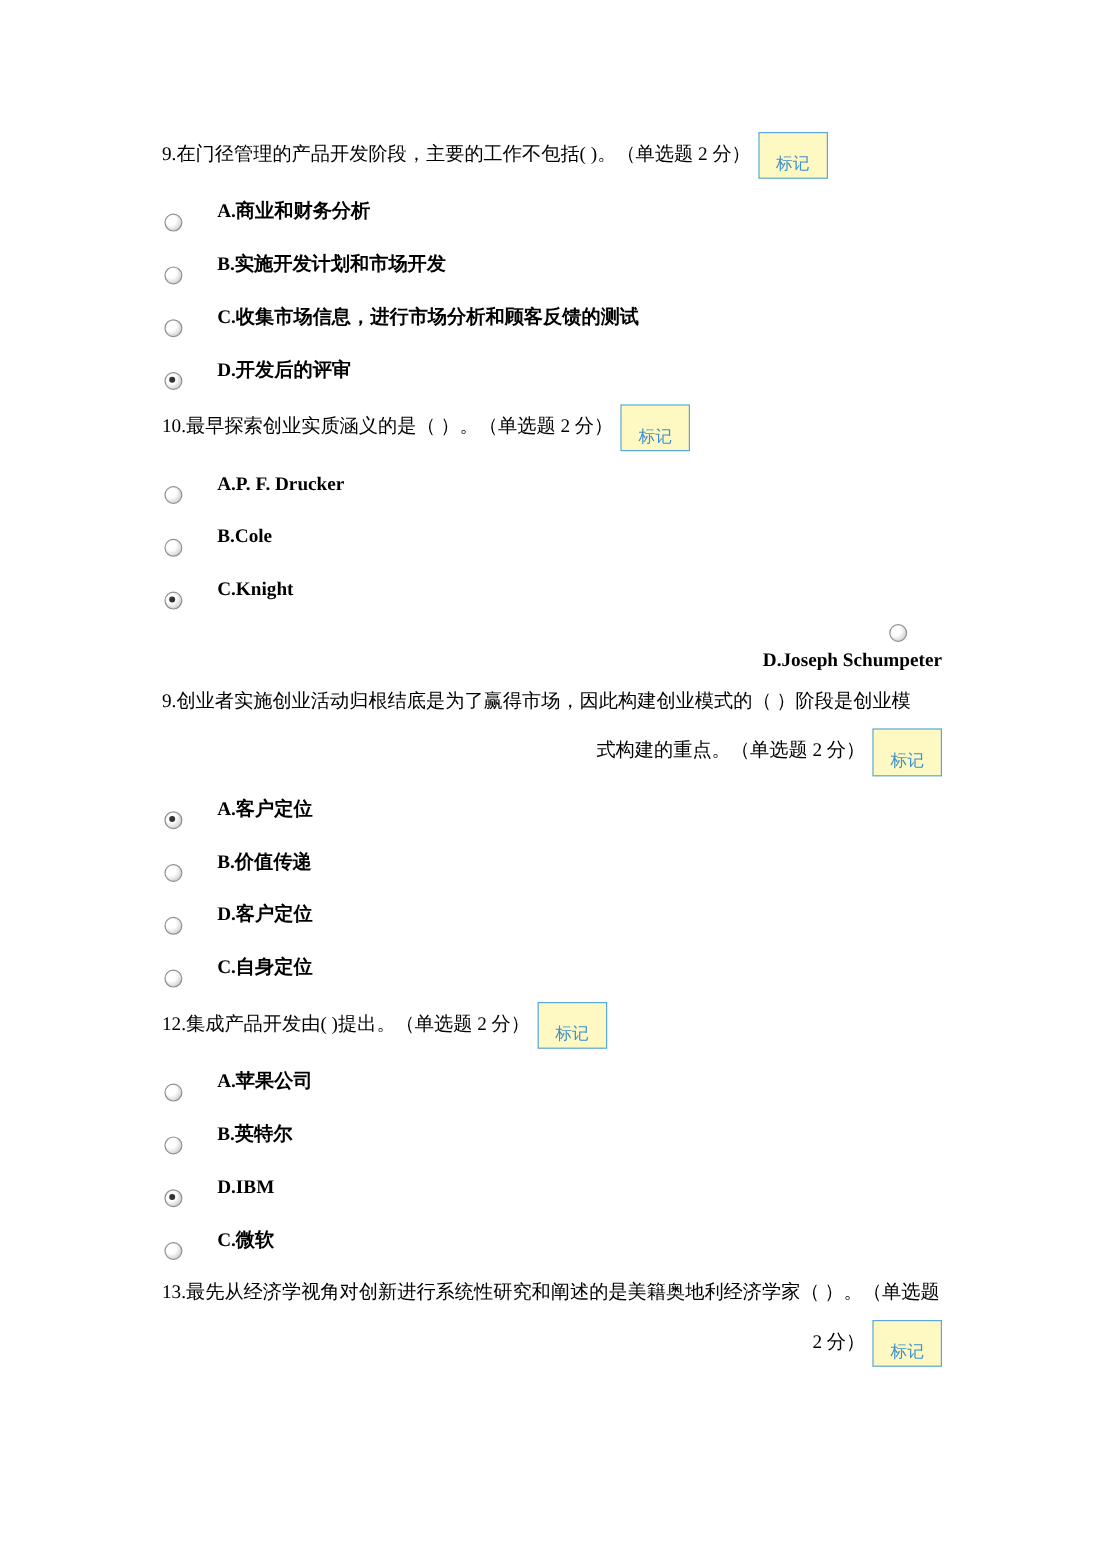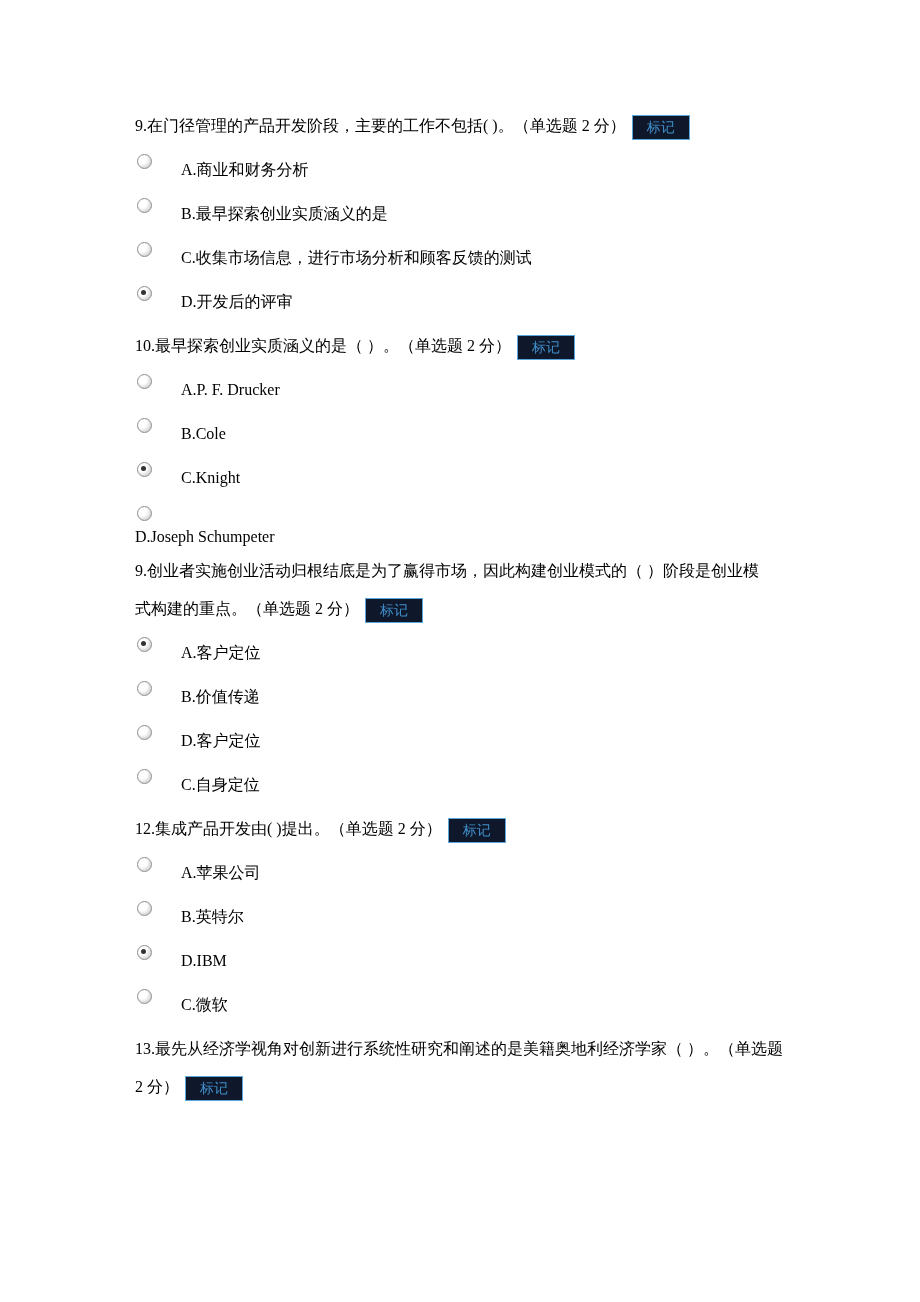--- a/index.html
+++ b/index.html
@@ -22,31 +22,32 @@
 .question-text {
   line-height: 2.0;
   font-size: 16px;
 }
 .mark-btn {
   display: inline-block;
   border: 1px solid #5aa7de;
   color: #3f8fca;
   font-family: "Microsoft YaHei", sans-serif;
   font-size: 14px;
-  padding: 2px 14px 3px 14px;
+  padding: 16px 14px 3px 14px;
   vertical-align: middle;
   margin-left: 2px;
-  background: #0f172a;
+  background: #fef9c3;
   line-height: 1.3;
 }
 .option-row {
   display: flex;
-  align-items: flex-start;
+  align-items: flex-end;
   margin: 12px 0 12px 0;
   line-height: 2.0;
+  font-weight: bold;
 }
 .radio-wrap {
   width: 44px;
   display: flex;
   align-items: center;
   justify-content: flex-start;
   padding-left: 2px;
 }
 .radio {
   width: 13px;
@@ -88,21 +89,21 @@
     <div class="option-row">
       <span class="radio-wrap">
           <span class="radio"></span>
         </span>
       <span class="option-text">A.商业和财务分析</span>
     </div>
     <div class="option-row">
       <span class="radio-wrap">
           <span class="radio"></span>
         </span>
-      <span class="option-text">B.最早探索创业实质涵义的是</span>
+      <span class="option-text">B.实施开发计划和市场开发</span>
     </div>
     <div class="option-row">
       <span class="radio-wrap">
           <span class="radio"></span>
         </span>
       <span class="option-text">C.收集市场信息，进行市场分析和顾客反馈的测试</span>
     </div>
     <div class="option-row">
       <span class="radio-wrap">
           <span class="radio selected"></span>
@@ -139,21 +140,21 @@
           <span class="radio"></span>
         </span>
       <span class="option-text">D.Joseph Schumpeter</span>
     </div>
   </div>
 
   <div class="question-block">
     <div class="question-text">
       <span class="qtext-inline">9.创业者实施创业活动归根结底是为了赢得市场，因此构建创业模式的（ ）阶段是创业模</span>
     </div>
-    <div class="question-text" style="margin-top:6px;">
+    <div class="question-text" style="margin-top:6px;text-align:right;">
       <span class="qtext-inline">式构建的重点。（单选题 2 分）</span>
       <span class="mark-btn">标记</span>
     </div>
     <div class="option-row">
       <span class="radio-wrap">
           <span class="radio selected"></span>
         </span>
       <span class="option-text">A.客户定位</span>
     </div>
     <div class="option-row">
@@ -204,19 +205,19 @@
           <span class="radio"></span>
         </span>
       <span class="option-text">C.微软</span>
     </div>
   </div>
 
   <div class="question-block">
     <div class="question-text">
       <span class="qtext-inline">13.最先从经济学视角对创新进行系统性研究和阐述的是美籍奥地利经济学家（ ）。（单选题</span>
     </div>
-    <div class="question-text" style="margin-top:6px;">
+    <div class="question-text" style="margin-top:6px;text-align:right;">
       <span class="qtext-inline">2 分）</span>
       <span class="mark-btn">标记</span>
     </div>
   </div>
 
 </div>
 
 </body></html>

